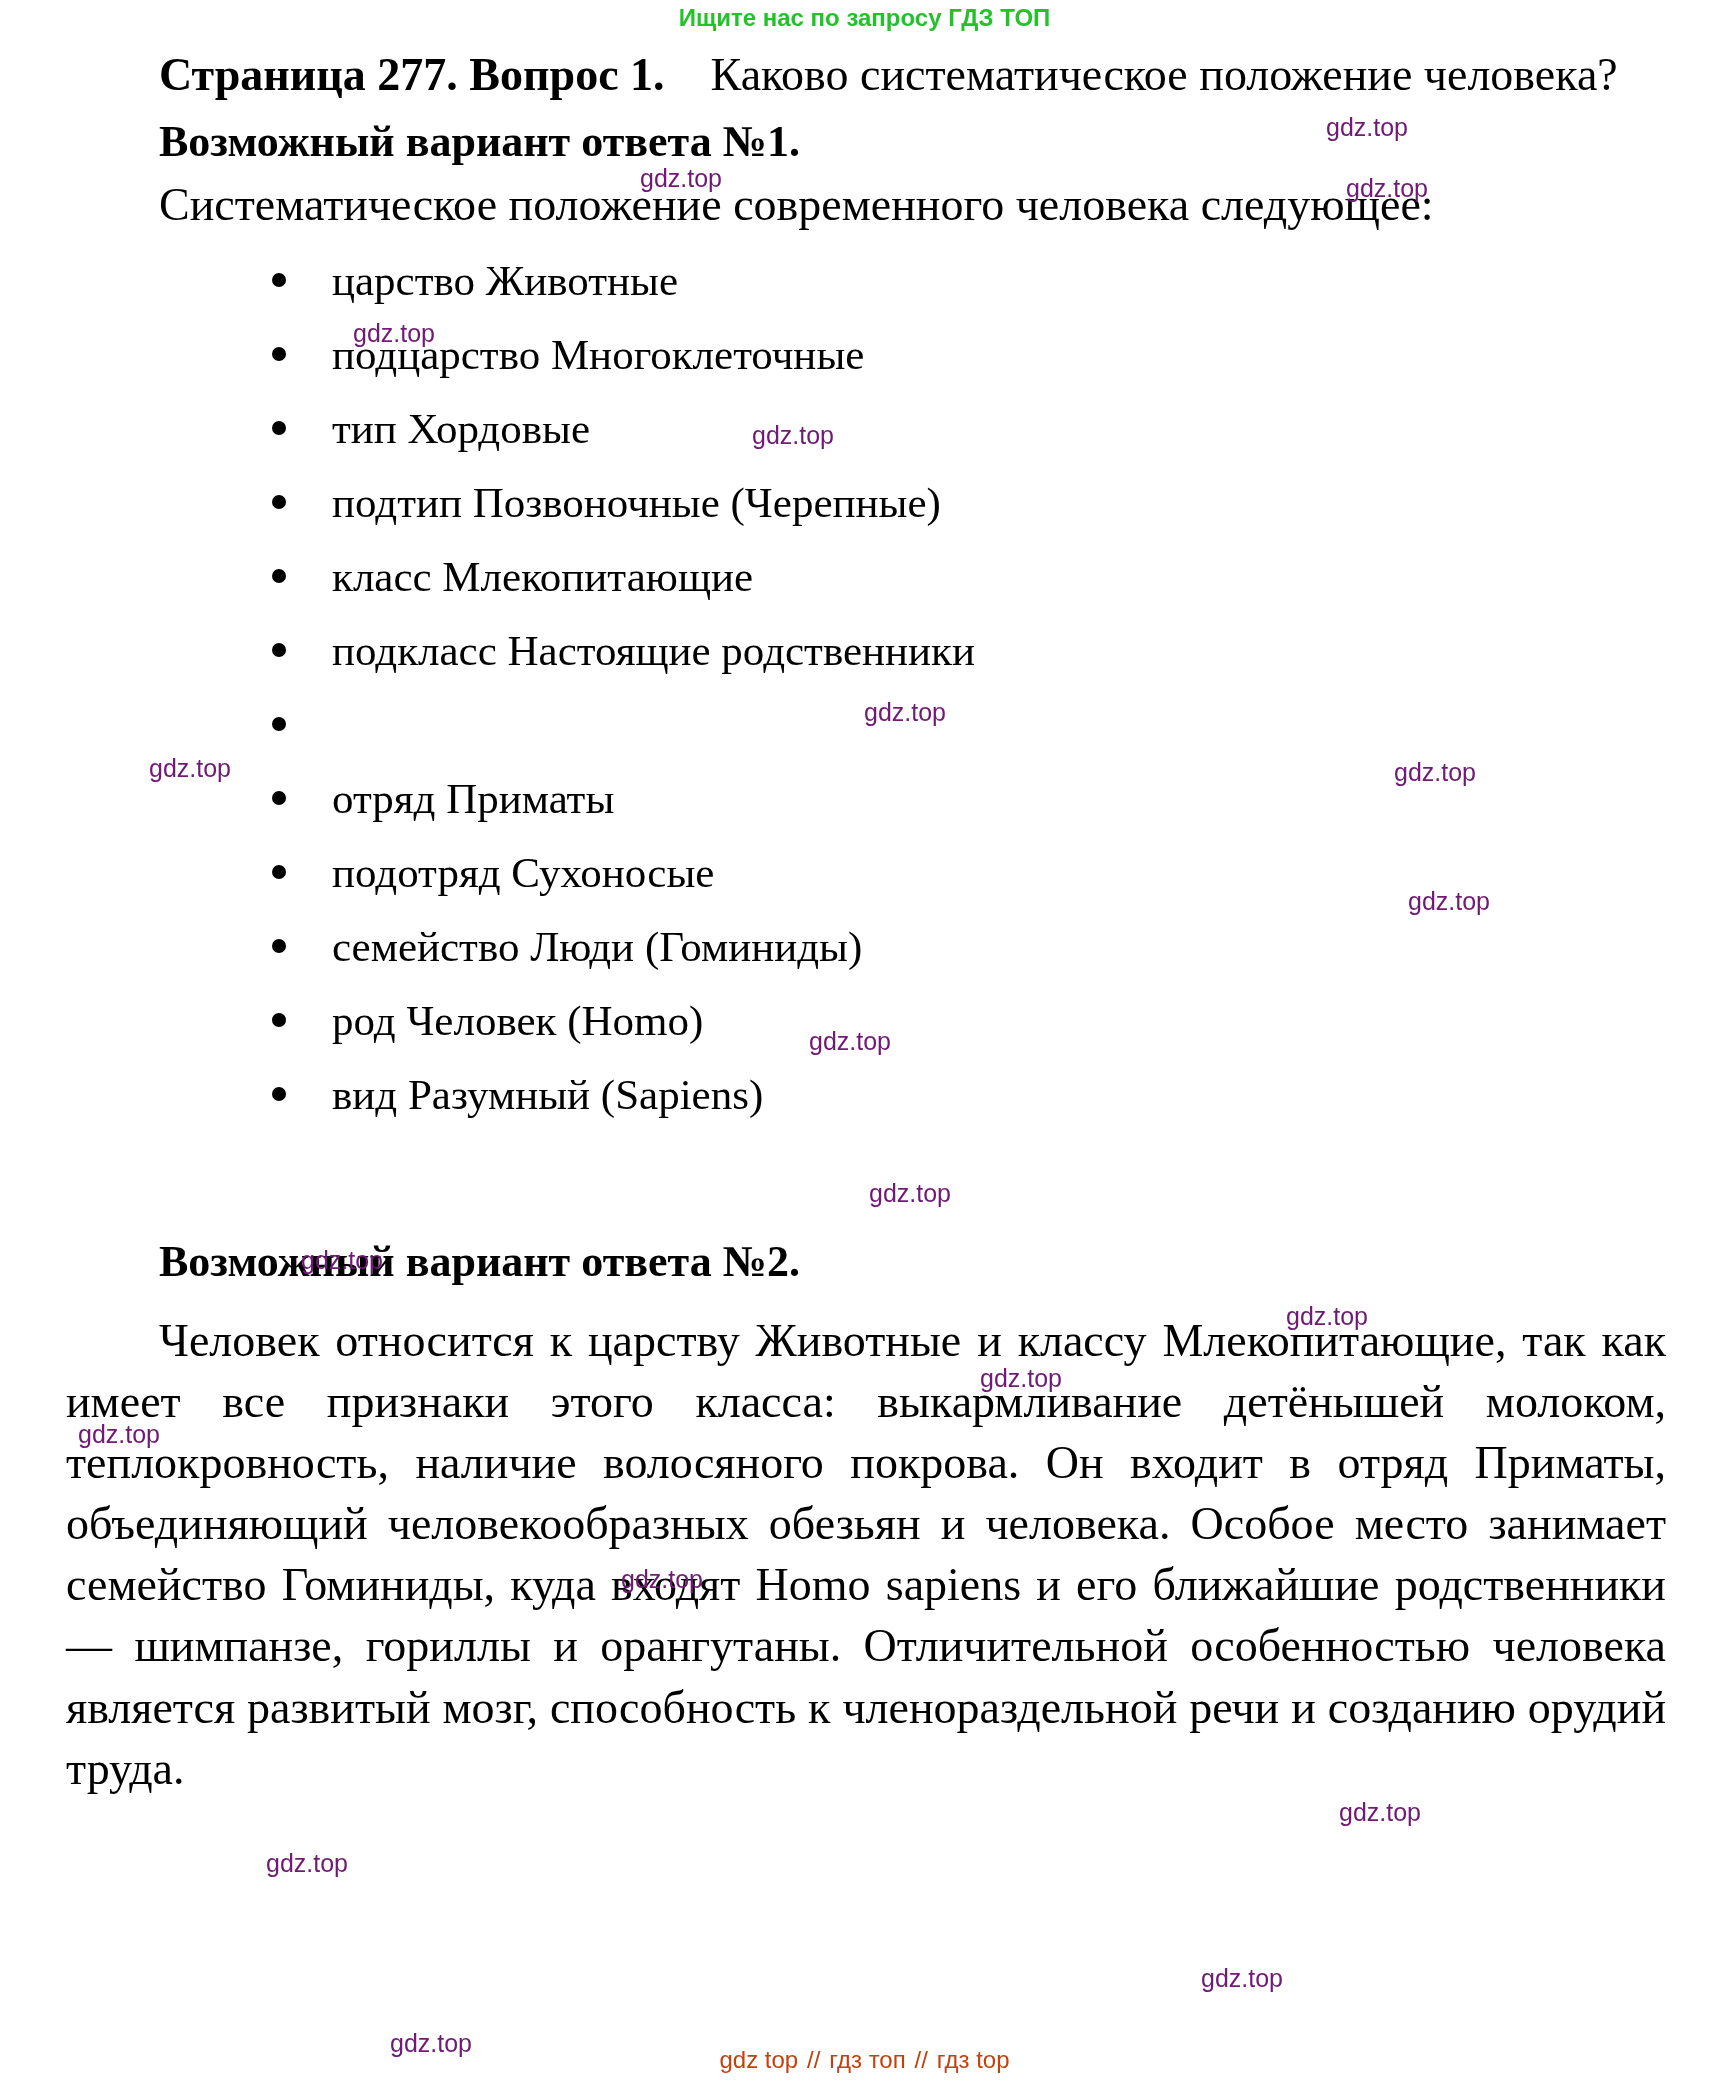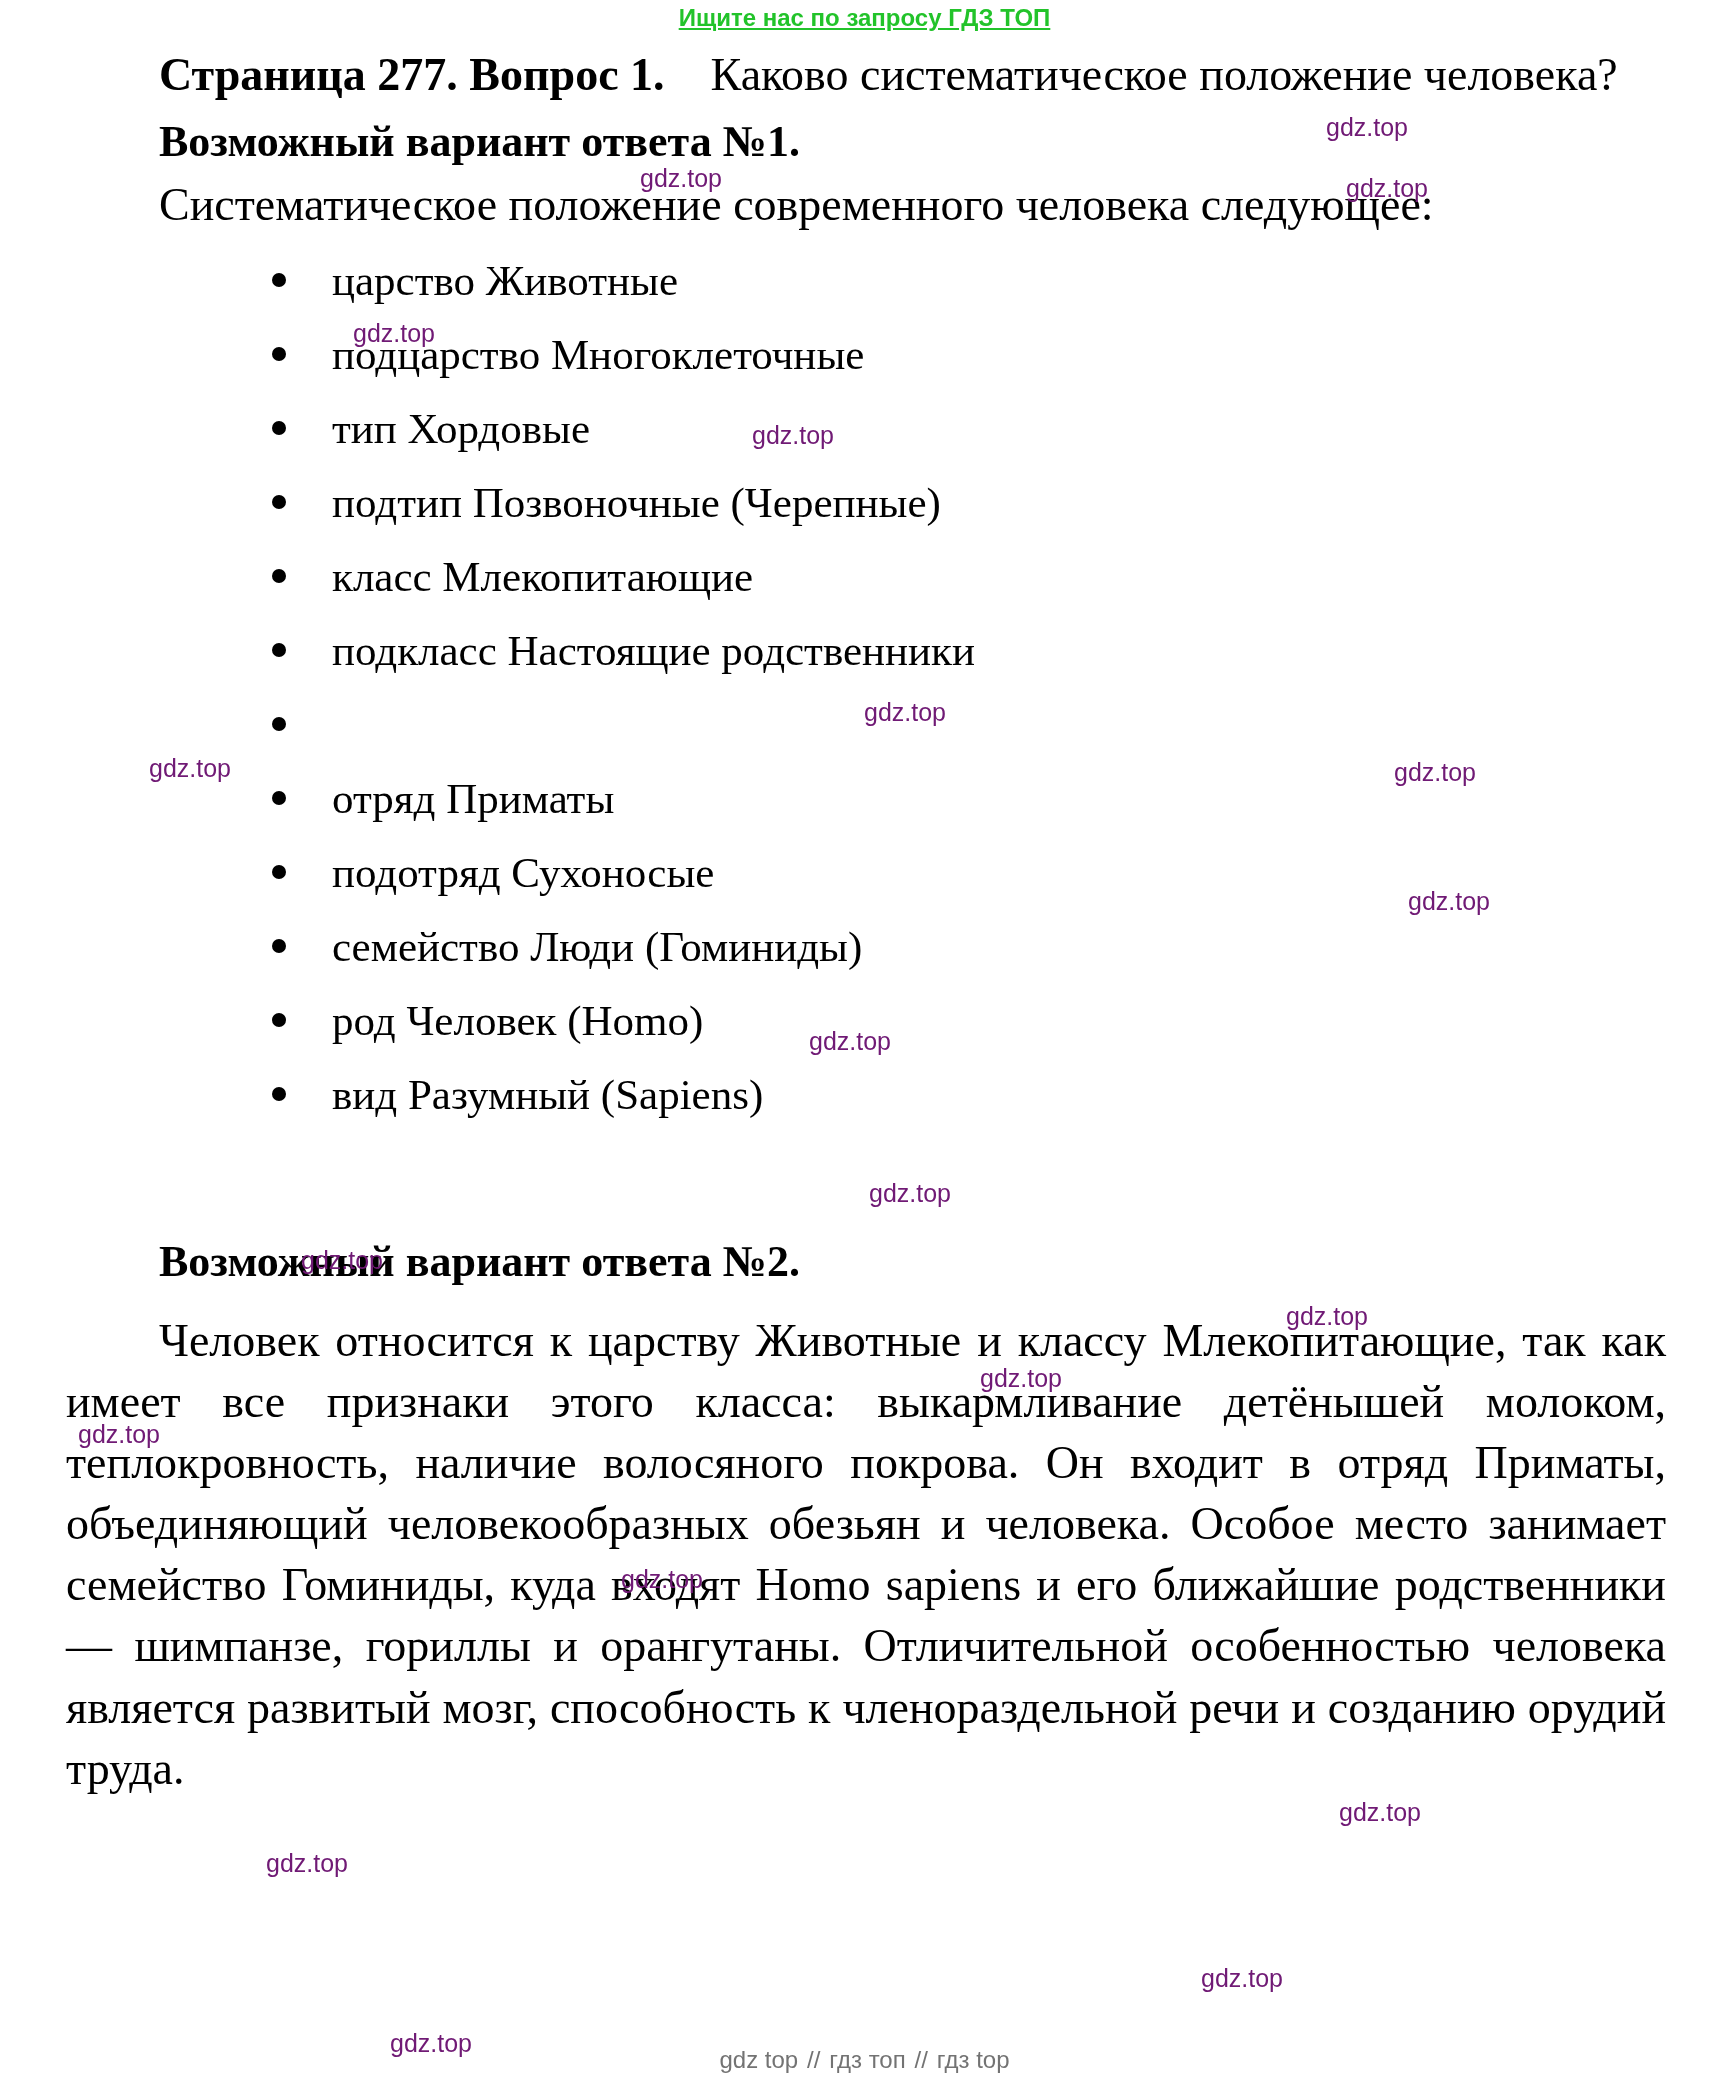--- a/index.html
+++ b/index.html
@@ -124,21 +124,21 @@
     font-family: "Liberation Sans", "DejaVu Sans", sans-serif;
     font-size: 25px;
     color: #701a75;
     white-space: nowrap;
     pointer-events: none;
   }
 </style>
 </head>
 <body>
 
-<div id="promo-banner" style="color: rgb(34, 195, 42); text-decoration: underline;">Ищите нас по запросу ГДЗ ТОП</div>
+<div id="promo-banner" style="color: rgb(34, 195, 42);">Ищите нас по запросу ГДЗ ТОП</div>
 
 <div id="page-column">
 
   <p class="q-heading"><span class="bold">Страница 277. Вопрос 1.</span><span>&nbsp;&nbsp;&nbsp;&nbsp;</span><span>Каково систематическое положение человека?</span></p>
 
   <p class="sub-heading" id="answer-1-heading">Возможный вариант ответа №1.</p>
 
   <p class="body-par" id="answer-1-intro">Систематическое положение современного человека следующее:</p>
 
   <ul class="taxonomy">
@@ -190,21 +190,21 @@
         <span>вид Разумный (Sapiens)</span>
       </li>
   </ul>
 
   <p class="sub-heading" id="answer-2-heading">Возможный вариант ответа №2.</p>
 
   <p class="body-par" id="answer-2-par">Человек относится к царству Животные и классу Млекопитающие, так как имеет все признаки этого класса: выкармливание детёнышей молоком, теплокровность, наличие волосяного покрова. Он входит в отряд Приматы, объединяющий человекообразных обезьян и человека. Особое место занимает семейство Гоминиды, куда входят Homo sapiens и его ближайшие родственники — шимпанзе, гориллы и орангутаны. Отличительной особенностью человека является развитый мозг, способность к членораздельной речи и созданию орудий труда.</p>
 
 </div>
 
-<div id="site-footer" style="color: #737373;"><span>gdz top</span><span class="sep">//</span><span>гдз топ</span><span class="sep">//</span><span>гдз top</span></div>
+<div id="site-footer" style="color: #c2410c;"><span>gdz top</span><span class="sep">//</span><span>гдз топ</span><span class="sep">//</span><span>гдз top</span></div>
 
 <div id="watermark-layer">
     <div class="wm" style="left: 1326px; top: 113px;">gdz.top</div>
     <div class="wm" style="left: 640px; top: 164px;">gdz.top</div>
     <div class="wm" style="left: 1346px; top: 174px;">gdz.top</div>
     <div class="wm" style="left: 353px; top: 319px;">gdz.top</div>
     <div class="wm" style="left: 752px; top: 421px;">gdz.top</div>
     <div class="wm" style="left: 1394px; top: 758px;">gdz.top</div>
     <div class="wm" style="left: 149px; top: 754px;">gdz.top</div>
     <div class="wm" style="left: 864px; top: 698px;">gdz.top</div>

